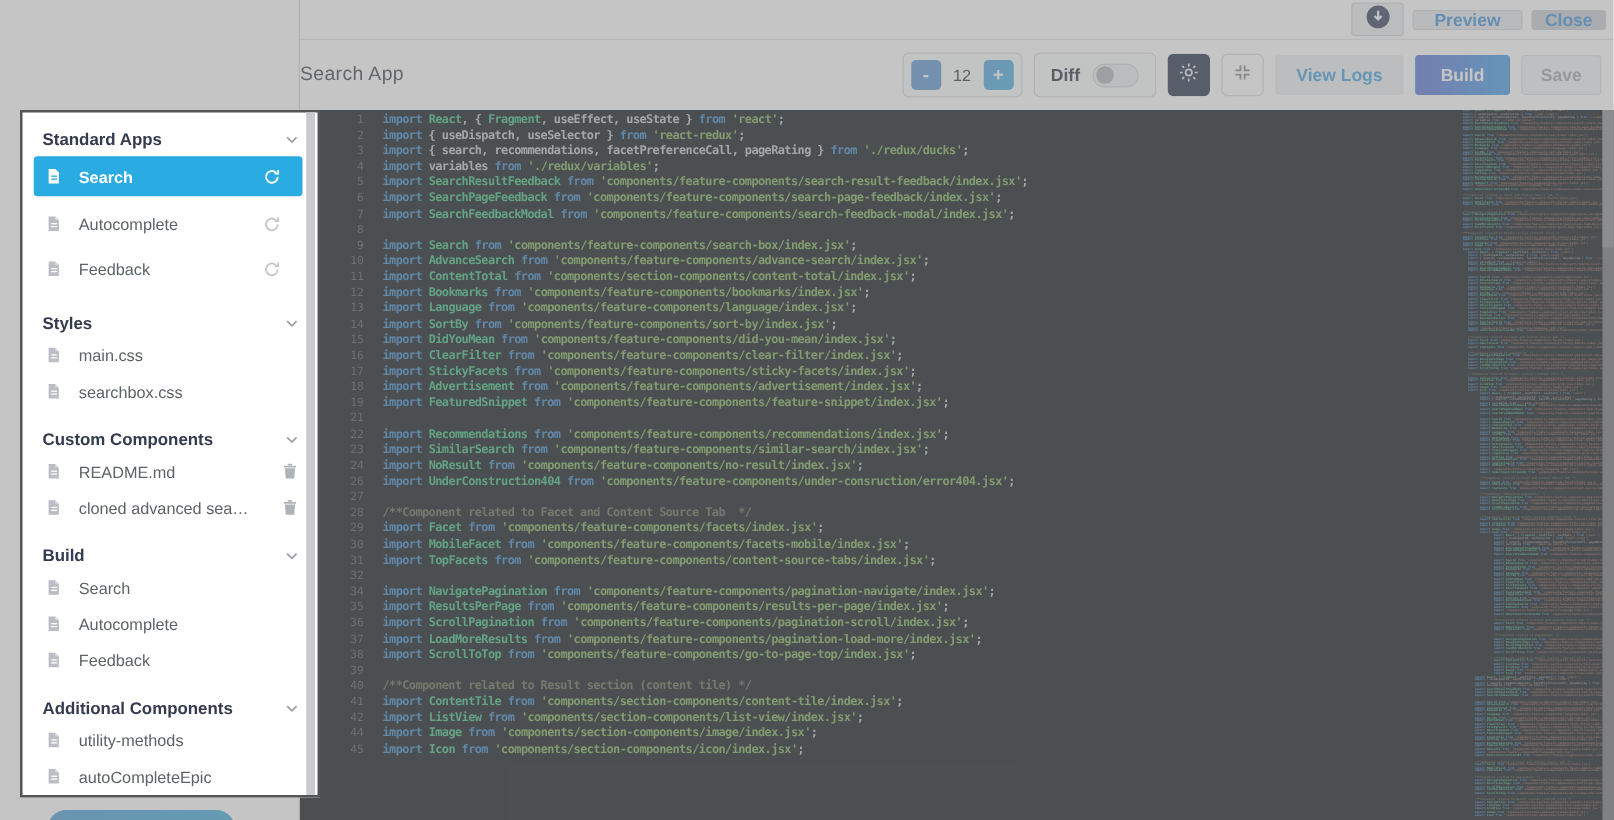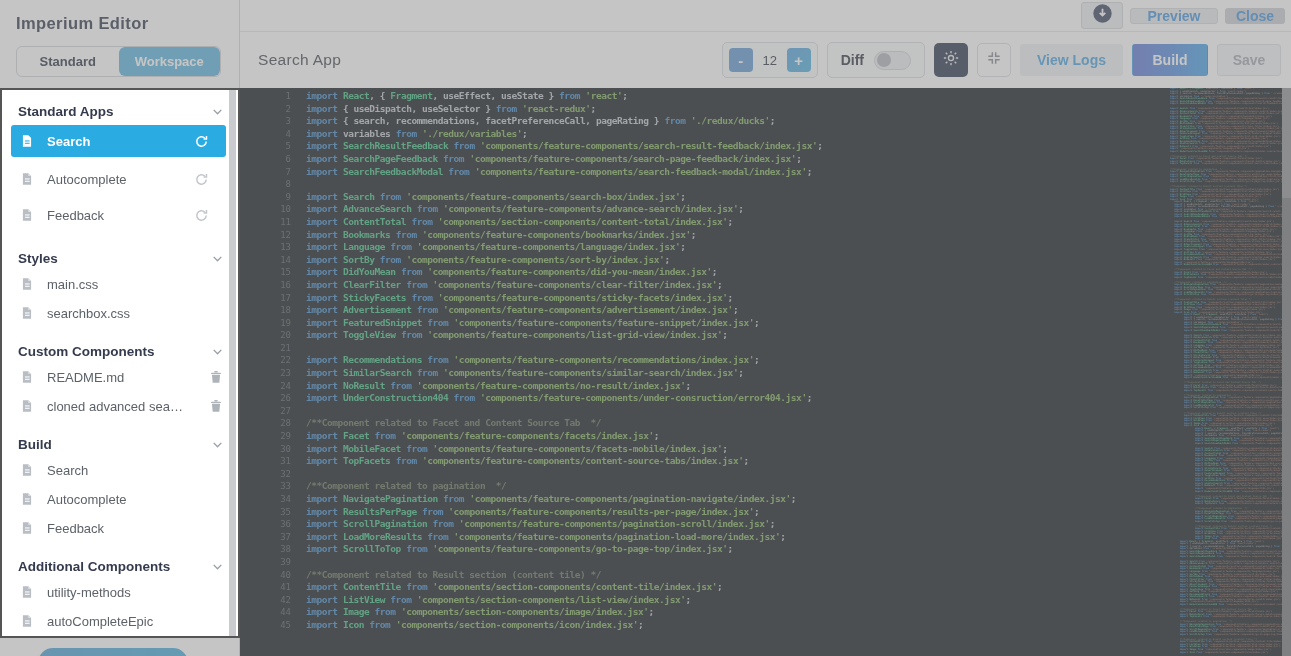--- a/index.html
+++ b/index.html
@@ -14,21 +14,21 @@
   .sidebar { position:absolute; left:0; top:0; width:240px; height:656px; background:#fff;
     border-right:1px solid #d9dbde; }
   .sb-header { padding:14px 16px 0 16px; }
   .sb-title { font-size:16.5px; font-weight:700; color:#3f4556; letter-spacing:.4px; }
   .sb-toggle { margin:13px 2px 0 0; height:31px; border:1px solid #d4d7db; border-radius:6px;
     display:flex; overflow:hidden; }
   .sb-toggle .opt { flex:1; display:flex; align-items:center; justify-content:center;
     font-size:13px; font-weight:700; color:#3a4150; cursor:pointer; }
   .sb-toggle .opt.active { background:#64b9e0; color:#fff; border-radius:6px; }
 
-  .highlight-box { position:absolute; left:0; top:88px; width:240px; height:550px;
+  .highlight-box { position:absolute; left:16px; top:88px; width:240px; height:550px;
     background:#fff; border:2px solid #555; z-index:110; overflow:hidden; }
   .hb-scroll { position:absolute; right:2px; top:0; bottom:0; width:7px; background:#f2f2f2; }
   .hb-thumb { position:absolute; right:2px; top:0; height:550px; width:7px; background:#c9cbce; }
 
   .section { padding-top:4px; }
   .sec-head { display:flex; align-items:center; justify-content:space-between;
     padding:10px 14px 6px 16px; }
   .sec-title { font-size:13.5px; font-weight:800; color:#353b4e; }
   .side-item { height:24px; margin:0 12px 5px 9px; padding-left:9px; border-radius:3px;
     display:flex; align-items:center; font-size:13px; color:#5d6269; cursor:pointer; }
@@ -49,21 +49,21 @@
     justify-content:flex-end; gap:7px; padding-right:6px; border-bottom:1px solid #e6e7e9; }
   .dl-btn { width:42px; height:27px; border:1px solid #d6d9dd; border-radius:3px; background:#eceef1;
     display:flex; align-items:center; justify-content:center; cursor:pointer; }
   .btn { height:16px; border-radius:3px; font-size:14px; font-weight:700;
     display:flex; align-items:center; justify-content:center; cursor:pointer;
     font-family:"Liberation Sans", sans-serif; border:1px solid transparent; }
   .btn-preview { width:88px; background:#e9ebee; border-color:#d8dbdf; color:#4f9be0; }
   .btn-close { width:60px; background:#ced2d8; color:#4f9be0; }
 
   .toolbar { height:56px; background:#fff; display:flex; align-items:center; }
-  .doc-title { margin-left:18px; font-size:15.5px; color:#4d525b; letter-spacing:.3px; }
+  .doc-title { font-size:15.5px; color:#4d525b; letter-spacing:.3px; }
   .tb-right { margin-left:auto; display:flex; align-items:center; gap:9px; padding-right:10px; }
   .stepper { height:36px; border:1px solid #dddfe3; border-radius:5px; background:#fafbfc;
     display:flex; align-items:center; gap:2px; padding:0 6px; }
   .step-btn { width:24px; height:24px; border:none; border-radius:4px; color:#fff;
     font-size:15px; font-weight:700; cursor:pointer; display:flex; align-items:center; justify-content:center; }
   .step-minus { background:#6b9fd8; }
   .step-plus { background:linear-gradient(135deg,#62a8e2,#57b7e0); }
   .step-val { width:30px; text-align:center; font-size:13px; color:#3c424d; }
   .diff-group { height:36px; border:1px solid #dddfe3; border-radius:5px; background:#fafbfc;
     display:flex; align-items:center; gap:10px; padding:0 13px; }
@@ -98,27 +98,20 @@
   .minimap .tk-k { color:#4a90cc; } .minimap .tk-p { color:#8a8f93; } .minimap .tk-c { color:#5d6a57; }
   .ed-scrollbar { position:absolute; top:0; right:0; width:9px; height:100%; background:#7f8184; cursor:pointer; }
   .ed-thumb { position:absolute; top:0; width:100%; height:110px; background:#97999c; }
 </style>
 </head>
 <body>
 
 <div class="app">
 
   <div class="sidebar">
-    <div class="sb-header">
-      <div class="sb-title">Imperium Editor</div>
-      <div class="sb-toggle">
-        <div class="opt">Standard</div>
-        <div class="opt active">Workspace</div>
-      </div>
-    </div>
     <button class="pill-btn"></button>
   </div>
 
   <div class="dim-overlay"></div>
 
   <div class="highlight-box">
     <div id="sections">
         <div class="section">
           <div class="sec-head">
             <span class="sec-title">Standard Apps</span>
@@ -414,33 +407,31 @@
           <div class="crow"><span class="ln">10</span><span class="cd"><span class="tk-p"></span><span class="tk-k">import</span><span class="tk-p"> </span><span class="tk-i">AdvanceSearch</span><span class="tk-p"> </span><span class="tk-k">from</span><span class="tk-p"> </span><span class="tk-s">'components/feature-components/advance-search/index.jsx'</span><span class="tk-p">;</span></span></div>
           <div class="crow"><span class="ln">11</span><span class="cd"><span class="tk-p"></span><span class="tk-k">import</span><span class="tk-p"> </span><span class="tk-i">ContentTotal</span><span class="tk-p"> </span><span class="tk-k">from</span><span class="tk-p"> </span><span class="tk-s">'components/section-components/content-total/index.jsx'</span><span class="tk-p">;</span></span></div>
           <div class="crow"><span class="ln">12</span><span class="cd"><span class="tk-p"></span><span class="tk-k">import</span><span class="tk-p"> </span><span class="tk-i">Bookmarks</span><span class="tk-p"> </span><span class="tk-k">from</span><span class="tk-p"> </span><span class="tk-s">'components/feature-components/bookmarks/index.jsx'</span><span class="tk-p">;</span></span></div>
           <div class="crow"><span class="ln">13</span><span class="cd"><span class="tk-p"></span><span class="tk-k">import</span><span class="tk-p"> </span><span class="tk-i">Language</span><span class="tk-p"> </span><span class="tk-k">from</span><span class="tk-p"> </span><span class="tk-s">'components/feature-components/language/index.jsx'</span><span class="tk-p">;</span></span></div>
           <div class="crow"><span class="ln">14</span><span class="cd"><span class="tk-p"></span><span class="tk-k">import</span><span class="tk-p"> </span><span class="tk-i">SortBy</span><span class="tk-p"> </span><span class="tk-k">from</span><span class="tk-p"> </span><span class="tk-s">'components/feature-components/sort-by/index.jsx'</span><span class="tk-p">;</span></span></div>
           <div class="crow"><span class="ln">15</span><span class="cd"><span class="tk-p"></span><span class="tk-k">import</span><span class="tk-p"> </span><span class="tk-i">DidYouMean</span><span class="tk-p"> </span><span class="tk-k">from</span><span class="tk-p"> </span><span class="tk-s">'components/feature-components/did-you-mean/index.jsx'</span><span class="tk-p">;</span></span></div>
           <div class="crow"><span class="ln">16</span><span class="cd"><span class="tk-p"></span><span class="tk-k">import</span><span class="tk-p"> </span><span class="tk-i">ClearFilter</span><span class="tk-p"> </span><span class="tk-k">from</span><span class="tk-p"> </span><span class="tk-s">'components/feature-components/clear-filter/index.jsx'</span><span class="tk-p">;</span></span></div>
           <div class="crow"><span class="ln">17</span><span class="cd"><span class="tk-p"></span><span class="tk-k">import</span><span class="tk-p"> </span><span class="tk-i">StickyFacets</span><span class="tk-p"> </span><span class="tk-k">from</span><span class="tk-p"> </span><span class="tk-s">'components/feature-components/sticky-facets/index.jsx'</span><span class="tk-p">;</span></span></div>
           <div class="crow"><span class="ln">18</span><span class="cd"><span class="tk-p"></span><span class="tk-k">import</span><span class="tk-p"> </span><span class="tk-i">Advertisement</span><span class="tk-p"> </span><span class="tk-k">from</span><span class="tk-p"> </span><span class="tk-s">'components/feature-components/advertisement/index.jsx'</span><span class="tk-p">;</span></span></div>
           <div class="crow"><span class="ln">19</span><span class="cd"><span class="tk-p"></span><span class="tk-k">import</span><span class="tk-p"> </span><span class="tk-i">FeaturedSnippet</span><span class="tk-p"> </span><span class="tk-k">from</span><span class="tk-p"> </span><span class="tk-s">'components/feature-components/feature-snippet/index.jsx'</span><span class="tk-p">;</span></span></div>
-          <div class="crow"><span class="ln">20</span><span class="cd"><span class="tk-p"></span><span class="tk-k">import</span><span class="tk-p"> </span><span class="tk-i">ToggleView</span><span class="tk-p"> </span><span class="tk-k">from</span><span class="tk-p"> </span><span class="tk-s">'components/feature-components/list-grid-view/index.jsx'</span><span class="tk-p">;</span></span></div>
           <div class="crow"><span class="ln">21</span></div>
           <div class="crow"><span class="ln">22</span><span class="cd"><span class="tk-p"></span><span class="tk-k">import</span><span class="tk-p"> </span><span class="tk-i">Recommendations</span><span class="tk-p"> </span><span class="tk-k">from</span><span class="tk-p"> </span><span class="tk-s">'components/feature-components/recommendations/index.jsx'</span><span class="tk-p">;</span></span></div>
           <div class="crow"><span class="ln">23</span><span class="cd"><span class="tk-p"></span><span class="tk-k">import</span><span class="tk-p"> </span><span class="tk-i">SimilarSearch</span><span class="tk-p"> </span><span class="tk-k">from</span><span class="tk-p"> </span><span class="tk-s">'components/feature-components/similar-search/index.jsx'</span><span class="tk-p">;</span></span></div>
           <div class="crow"><span class="ln">24</span><span class="cd"><span class="tk-p"></span><span class="tk-k">import</span><span class="tk-p"> </span><span class="tk-i">NoResult</span><span class="tk-p"> </span><span class="tk-k">from</span><span class="tk-p"> </span><span class="tk-s">'components/feature-components/no-result/index.jsx'</span><span class="tk-p">;</span></span></div>
           <div class="crow"><span class="ln">26</span><span class="cd"><span class="tk-p"></span><span class="tk-k">import</span><span class="tk-p"> </span><span class="tk-i">UnderConstruction404</span><span class="tk-p"> </span><span class="tk-k">from</span><span class="tk-p"> </span><span class="tk-s">'components/feature-components/under-consruction/error404.jsx'</span><span class="tk-p">;</span></span></div>
           <div class="crow"><span class="ln">27</span><span class="cd"><span class="tk-p"></span></span></div>
           <div class="crow"><span class="ln">28</span><span class="cd"><span class="tk-c">/**Component related to Facet and Content Source Tab  */</span></span></div>
           <div class="crow"><span class="ln">29</span><span class="cd"><span class="tk-p"></span><span class="tk-k">import</span><span class="tk-p"> </span><span class="tk-i">Facet</span><span class="tk-p"> </span><span class="tk-k">from</span><span class="tk-p"> </span><span class="tk-s">'components/feature-components/facets/index.jsx'</span><span class="tk-p">;</span></span></div>
           <div class="crow"><span class="ln">30</span><span class="cd"><span class="tk-p"></span><span class="tk-k">import</span><span class="tk-p"> </span><span class="tk-i">MobileFacet</span><span class="tk-p"> </span><span class="tk-k">from</span><span class="tk-p"> </span><span class="tk-s">'components/feature-components/facets-mobile/index.jsx'</span><span class="tk-p">;</span></span></div>
           <div class="crow"><span class="ln">31</span><span class="cd"><span class="tk-p"></span><span class="tk-k">import</span><span class="tk-p"> </span><span class="tk-i">TopFacets</span><span class="tk-p"> </span><span class="tk-k">from</span><span class="tk-p"> </span><span class="tk-s">'components/feature-components/content-source-tabs/index.jsx'</span><span class="tk-p">;</span></span></div>
           <div class="crow"><span class="ln">32</span><span class="cd"><span class="tk-p"></span></span></div>
-          <div class="crow"><span class="ln">33</span><span class="cd"><span class="tk-c">/**Component related to pagination  */</span></span></div>
           <div class="crow"><span class="ln">34</span><span class="cd"><span class="tk-p"></span><span class="tk-k">import</span><span class="tk-p"> </span><span class="tk-i">NavigatePagination</span><span class="tk-p"> </span><span class="tk-k">from</span><span class="tk-p"> </span><span class="tk-s">'components/feature-components/pagination-navigate/index.jsx'</span><span class="tk-p">;</span></span></div>
           <div class="crow"><span class="ln">35</span><span class="cd"><span class="tk-p"></span><span class="tk-k">import</span><span class="tk-p"> </span><span class="tk-i">ResultsPerPage</span><span class="tk-p"> </span><span class="tk-k">from</span><span class="tk-p"> </span><span class="tk-s">'components/feature-components/results-per-page/index.jsx'</span><span class="tk-p">;</span></span></div>
           <div class="crow"><span class="ln">36</span><span class="cd"><span class="tk-p"></span><span class="tk-k">import</span><span class="tk-p"> </span><span class="tk-i">ScrollPagination</span><span class="tk-p"> </span><span class="tk-k">from</span><span class="tk-p"> </span><span class="tk-s">'components/feature-components/pagination-scroll/index.jsx'</span><span class="tk-p">;</span></span></div>
           <div class="crow"><span class="ln">37</span><span class="cd"><span class="tk-p"></span><span class="tk-k">import</span><span class="tk-p"> </span><span class="tk-i">LoadMoreResults</span><span class="tk-p"> </span><span class="tk-k">from</span><span class="tk-p"> </span><span class="tk-s">'components/feature-components/pagination-load-more/index.jsx'</span><span class="tk-p">;</span></span></div>
           <div class="crow"><span class="ln">38</span><span class="cd"><span class="tk-p"></span><span class="tk-k">import</span><span class="tk-p"> </span><span class="tk-i">ScrollToTop</span><span class="tk-p"> </span><span class="tk-k">from</span><span class="tk-p"> </span><span class="tk-s">'components/feature-components/go-to-page-top/index.jsx'</span><span class="tk-p">;</span></span></div>
           <div class="crow"><span class="ln">39</span><span class="cd"><span class="tk-p"></span></span></div>
           <div class="crow"><span class="ln">40</span><span class="cd"><span class="tk-c">/**Component related to Result section (content tile) */</span></span></div>
           <div class="crow"><span class="ln">41</span><span class="cd"><span class="tk-p"></span><span class="tk-k">import</span><span class="tk-p"> </span><span class="tk-i">ContentTile</span><span class="tk-p"> </span><span class="tk-k">from</span><span class="tk-p"> </span><span class="tk-s">'components/section-components/content-tile/index.jsx'</span><span class="tk-p">;</span></span></div>
           <div class="crow"><span class="ln">42</span><span class="cd"><span class="tk-p"></span><span class="tk-k">import</span><span class="tk-p"> </span><span class="tk-i">ListView</span><span class="tk-p"> </span><span class="tk-k">from</span><span class="tk-p"> </span><span class="tk-s">'components/section-components/list-view/index.jsx'</span><span class="tk-p">;</span></span></div>
           <div class="crow"><span class="ln">44</span><span class="cd"><span class="tk-p"></span><span class="tk-k">import</span><span class="tk-p"> </span><span class="tk-i">Image</span><span class="tk-p"> </span><span class="tk-k">from</span><span class="tk-p"> </span><span class="tk-s">'components/section-components/image/index.jsx'</span><span class="tk-p">;</span></span></div>

